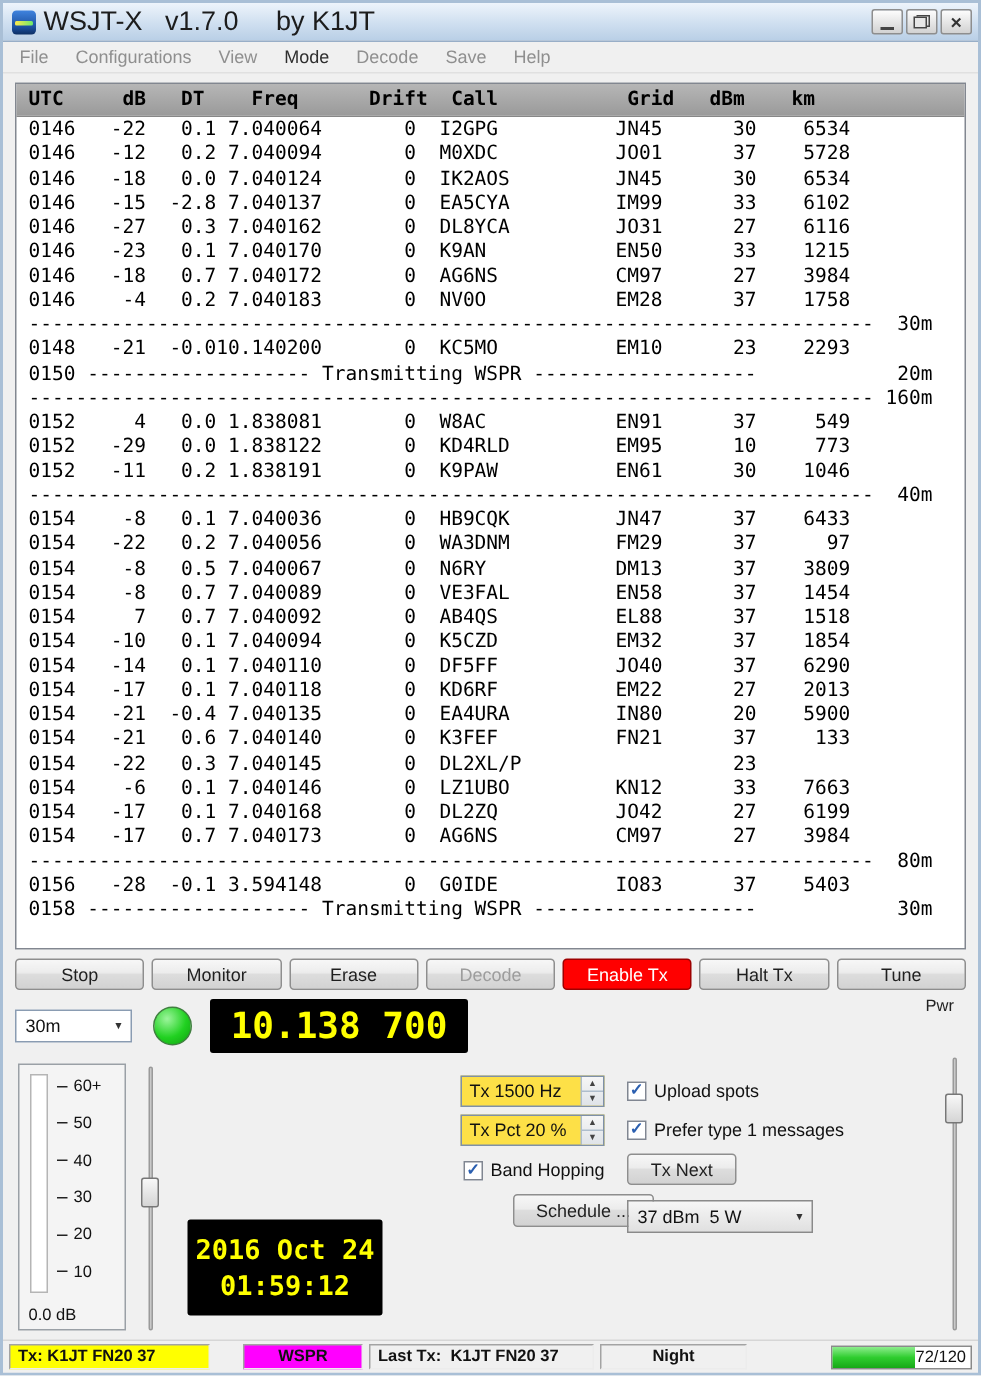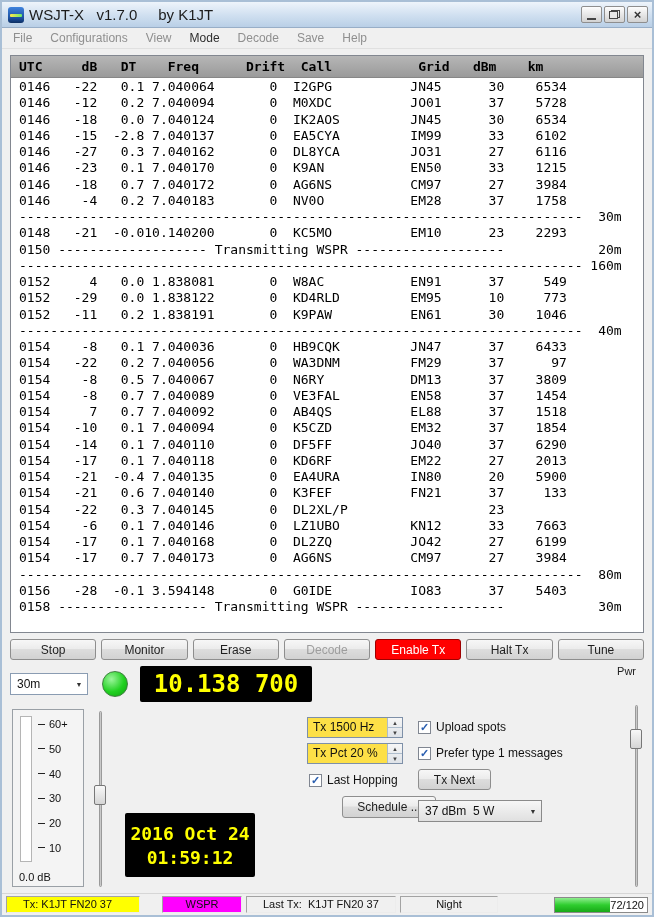--- a/index.html
+++ b/index.html
@@ -10,21 +10,21 @@
             background:#f0f0f0; border:2px solid #a9bfd6; }
 
   
   .titlebar { height:26px; flex:0 0 26px; display:flex; align-items:center; padding:0 4px;
               background:linear-gradient(#eef4fb,#cfdff0 55%,#b9cfe6); border-bottom:1px solid #98aec7; }
   .app-icon { width:16px; height:16px; margin:0 5px 0 2px; border-radius:3px;
               background:linear-gradient(180deg,#3f83de 0%,#1b4f9e 70%,#0d2f63 100%);
               position:relative; }
   .app-icon::after { content:""; position:absolute; left:2px; right:2px; top:7px; height:3px;
                      background:linear-gradient(90deg,#ffe94d,#6be96b); border-radius:1px; }
-  .title { flex:1; font-size:15px; color:#1c1c1c; white-space:pre; }
+  .title { flex:1; font-size:18px; color:#1c1c1c; white-space:pre; }
   .win-btns { display:flex; gap:2px; }
   .win-btn { width:21px; height:17px; display:flex; align-items:center; justify-content:center;
              background:linear-gradient(#fdfdfd,#e7e7e7 50%,#d2d2d2); border:1px solid #8e8e8e; border-radius:2px; }
   .icon-min { width:9px; height:2px; background:#444; margin-top:8px; }
   .icon-restore { position:relative; width:11px; height:9px; }
   .icon-restore::before { content:""; position:absolute; right:0; top:0; width:7px; height:6px; border:1px solid #444; }
   .icon-restore::after  { content:""; position:absolute; left:0; bottom:0; width:7px; height:6px; border:1px solid #444; background:#e6e6e6; }
   .close-glyph { font-size:13px; font-weight:bold; color:#333; line-height:1; }
 
   
@@ -118,22 +118,22 @@
   .clock { position:absolute; left:115px; top:108px; width:130px; height:64px; background:#000;
            color:#ffff00; font-family:"DejaVu Sans Mono",monospace; font-weight:bold;
            display:flex; flex-direction:column; align-items:center; justify-content:center;
            gap:3px; border-radius:2px; }
   .clock .date, .clock .time { font-size:18px; white-space:pre; }
 
   
   .statusbar { height:22px; flex:0 0 22px; display:flex; align-items:center; gap:4px;
                padding:0 4px; border-top:1px solid #d6d6d6; background:#f0f0f0;
                font-size:11px; color:#111; }
-  .seg { height:17px; line-height:15px; padding:0 16px; white-space:pre;
-         border:1px solid; border-color:#a3a3a3 #ececec #ececec #a3a3a3; }
+  .seg { height:17px; line-height:15px; padding:0 5px; white-space:pre;
+         border:1px solid; border-color:#a3a3a3 #ececec #ececec #a3a3a3;font-weight:bold; }
   .seg-tx { background:#ffff00; width:134px; }
   .seg-mode { background:#ff00ff; width:80px; text-align:center; margin-left:18px; }
   .seg-lasttx { width:150px; }
   .seg-night { width:98px; text-align:center; }
   .progress { margin-left:auto; width:94px; height:16px; border:1px solid #8a8a8a;
               background:#fff; position:relative; }
   .progress-fill { position:absolute; left:0; top:0; bottom:0; width:0;
                    background:linear-gradient(#8ded8d,#2fcd2f 50%,#17a817); }
   .progress-label { position:absolute; right:3px; top:1px; font-size:11px; line-height:13px; }
 </style>
@@ -268,21 +268,21 @@
       <span>Upload spots</span>
     </label>
 
     <label class="check cb-prefer">
       <span class="box">✓</span>
       <span>Prefer type 1 messages</span>
     </label>
 
     <label class="check cb-bandhop">
       <span class="box">✓</span>
-      <span>Last Hopping</span>
+      <span>Band Hopping</span>
     </label>
 
     <span class="push btn-txnext">Tx Next</span>
     <span class="push btn-schedule">Schedule ...</span>
 
     <span class="combo combo-power">
       <span class="combo-val">37 dBm  5 W</span>
       <span class="combo-arrow">▼</span>
     </span>
 

